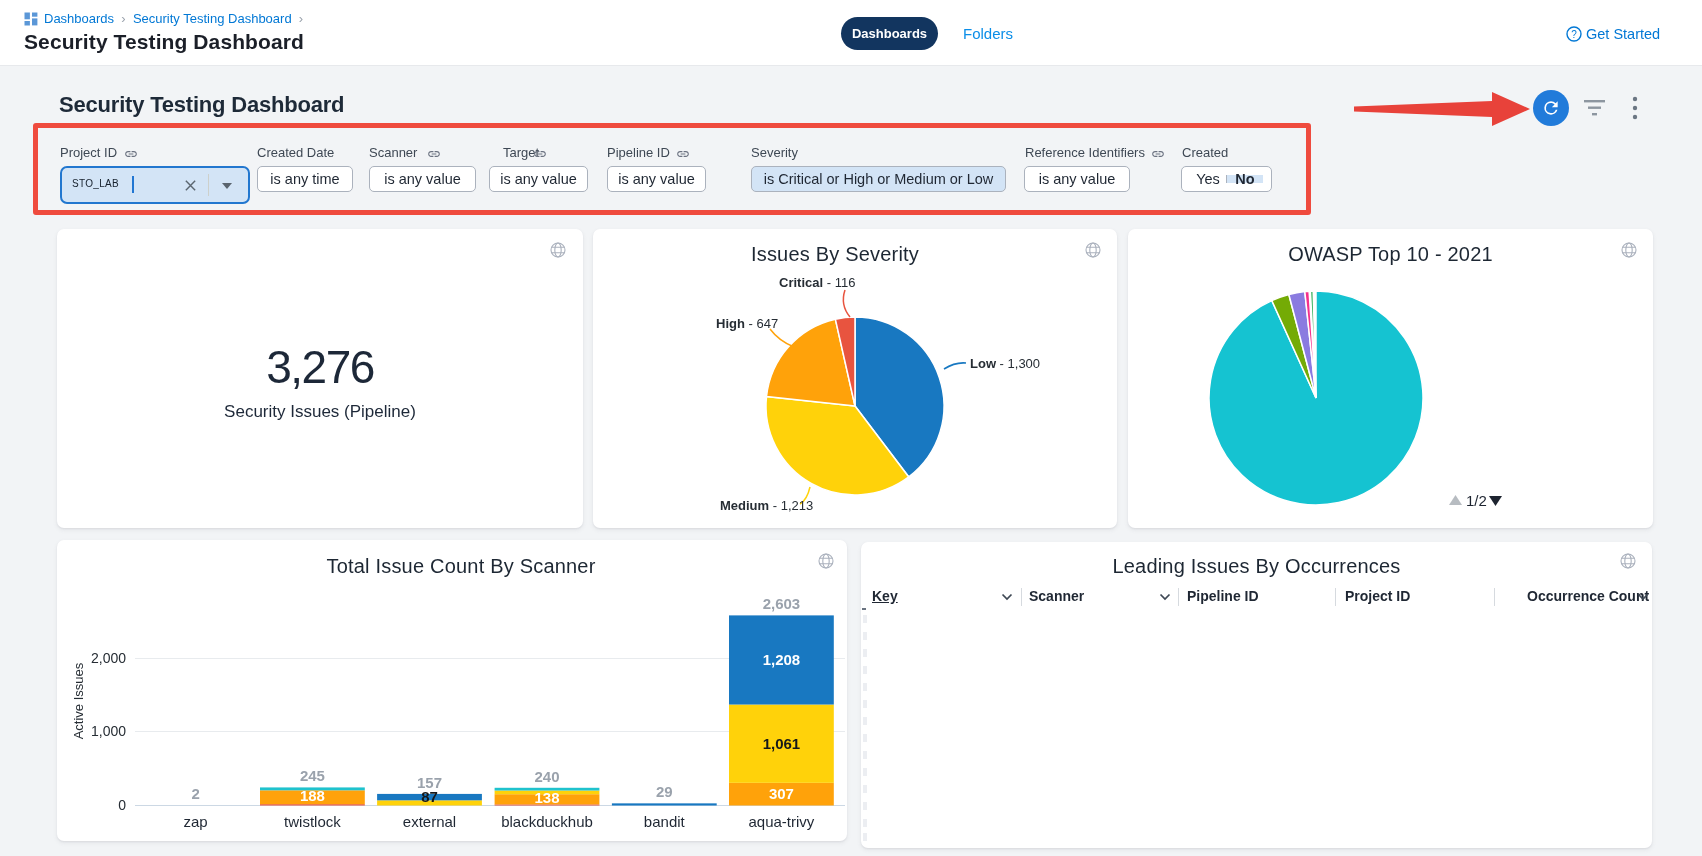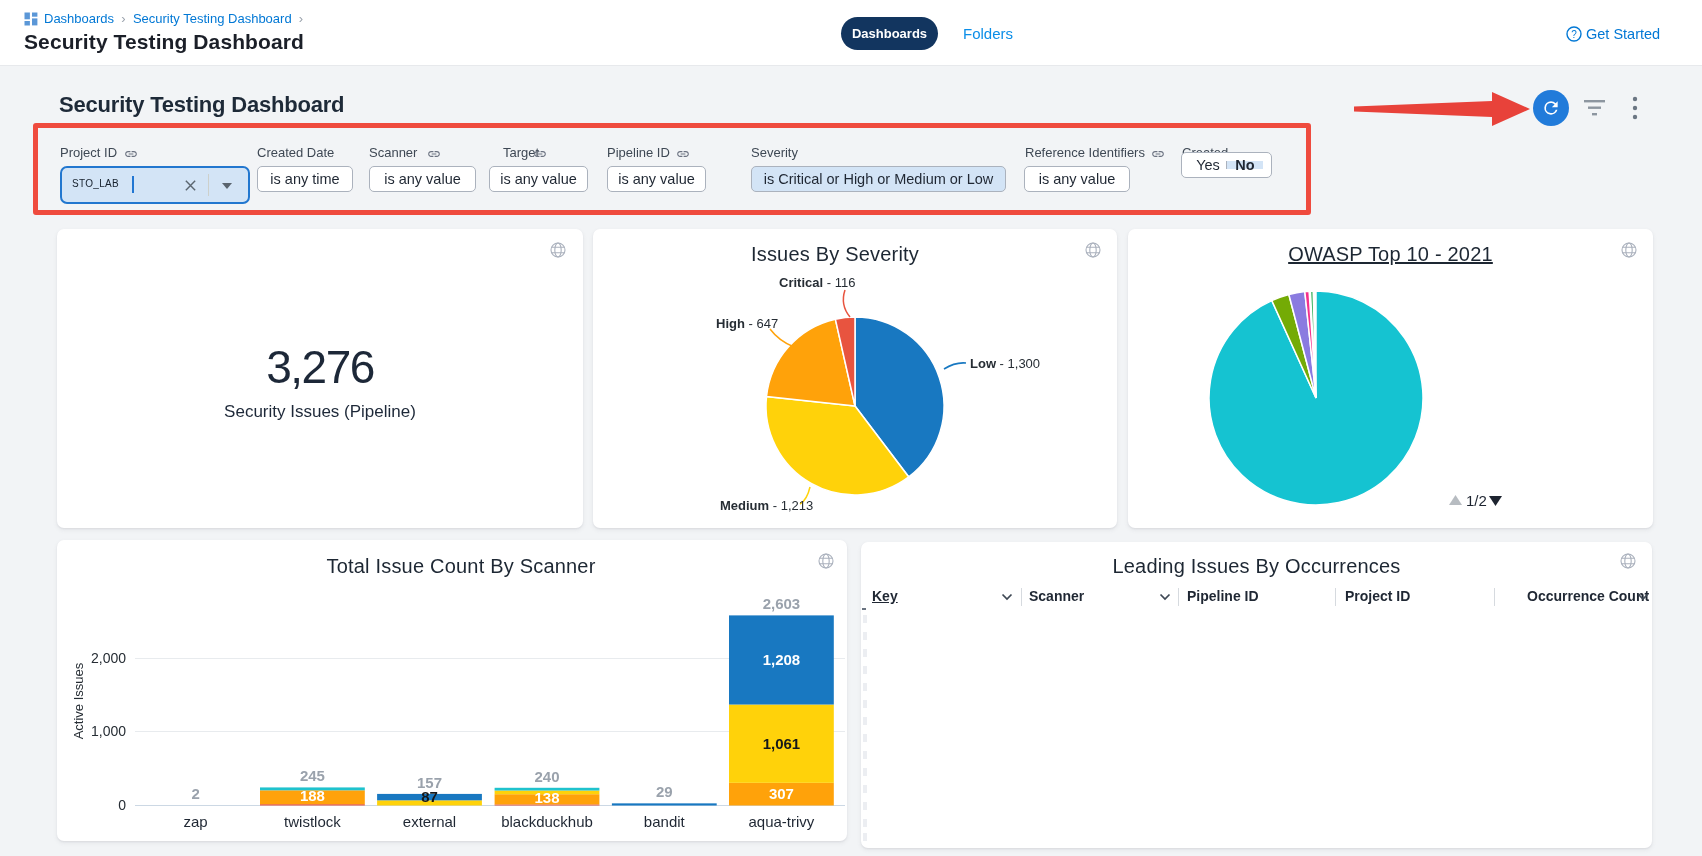--- a/index.html
+++ b/index.html
@@ -94,21 +94,21 @@
 <svg class="abs" style="left:222px;top:183px" width="10" height="6" viewBox="0 0 10 6">
     <polygon points="0,0 10,0 5,6" fill="#5a646e"></polygon>
   </svg>
 
 <div class="fbox" style="left:257px;top:166px;width:96px;">is any time</div>
 <div class="fbox" style="left:369px;top:166px;width:107px;">is any value</div>
 <div class="fbox" style="left:489px;top:166px;width:99px;">is any value</div>
 <div class="fbox" style="left:607px;top:166px;width:99px;">is any value</div>
 <div class="fbox fblue" style="left:751px;top:166px;width:255px;">is Critical or High or Medium or Low</div>
 <div class="fbox" style="left:1024px;top:166px;width:106px;">is any value</div>
-<div class="fbox" style="left:1181px;top:152px;width:91px;padding:8px;overflow:hidden;">
+<div class="fbox" style="left:1181px;top:166px;width:91px;padding:8px;overflow:hidden;">
   <div style="flex:1;height:100%;display:flex;align-items:center;justify-content:center;background:#fff;">Yes</div>
   <div style="flex:1;height:100%;display:flex;align-items:center;justify-content:center;background:#d3e4f6;border-left:1px solid #abb2bd;font-weight:700;">No</div>
 </div>
 
 <div class="card" style="left:57px;top:229px;width:526px;height:299px;"></div>
 <svg class="abs globe" style="left:550px;top:242px" width="16" height="16" viewBox="0 0 16 16">
   <g fill="none" stroke="#aab1bd" stroke-width="1.1">
   <circle cx="8" cy="8" r="7"></circle>
       <ellipse cx="8" cy="8" rx="3.2" ry="7"></ellipse>
   <path d="M1.6 5.2 H14.4 M1.6 10.8 H14.4"></path>
@@ -135,21 +135,21 @@
   <path d="M177,100 Q186,112 201,118" fill="none" stroke="#ffa20a" stroke-width="1.5"></path>
   <path d="M373,134 Q362,133 351,140" fill="none" stroke="#1878c1" stroke-width="1.5"></path>
   <path d="M207,275 Q214,271 217,258" fill="none" stroke="#ffd20a" stroke-width="1.5"></path>
   <text x="186" y="58" font-size="13" fill="#262d34"><tspan font-weight="bold">Critical</tspan> - 116</text>
   <text x="123" y="99" font-size="13" fill="#262d34"><tspan font-weight="bold">High</tspan> - 647</text>
   <text x="377" y="139" font-size="13" fill="#262d34"><tspan font-weight="bold">Low</tspan> - 1,300</text>
   <text x="127" y="281" font-size="13" fill="#262d34"><tspan font-weight="bold">Medium</tspan> - 1,213</text>
 </svg>
 
 <div class="card" style="left:1128px;top:229px;width:525px;height:299px;"></div>
-<div class="ctitle" style="left:1128px;top:243px;width:525px;text-decoration:underline;">OWASP Top 10 - 2021</div>
+<div class="ctitle" style="left:1128px;top:243px;width:525px;">OWASP Top 10 - 2021</div>
 <svg class="abs globe" style="left:1621px;top:242px" width="16" height="16" viewBox="0 0 16 16">
   <g fill="none" stroke="#aab1bd" stroke-width="1.1">
   <circle cx="8" cy="8" r="7"></circle>
       <ellipse cx="8" cy="8" rx="3.2" ry="7"></ellipse>
   <path d="M1.6 5.2 H14.4 M1.6 10.8 H14.4"></path>
     </g>
 </svg>
 <svg class="abs" style="left:1128px;top:229px" width="525" height="299" viewBox="0 0 525 299">
   <path d="M188.0,169.0 L188.00,62.00 A107,107 0 1 1 143.80,71.56 Z" fill="#15c3d1" stroke="#fff" stroke-width="1.5"></path>
   <path d="M188.0,169.0 L143.80,71.56 A107,107 0 0 1 160.85,65.50 Z" fill="#74ab05" stroke="#fff" stroke-width="1.5"></path>

